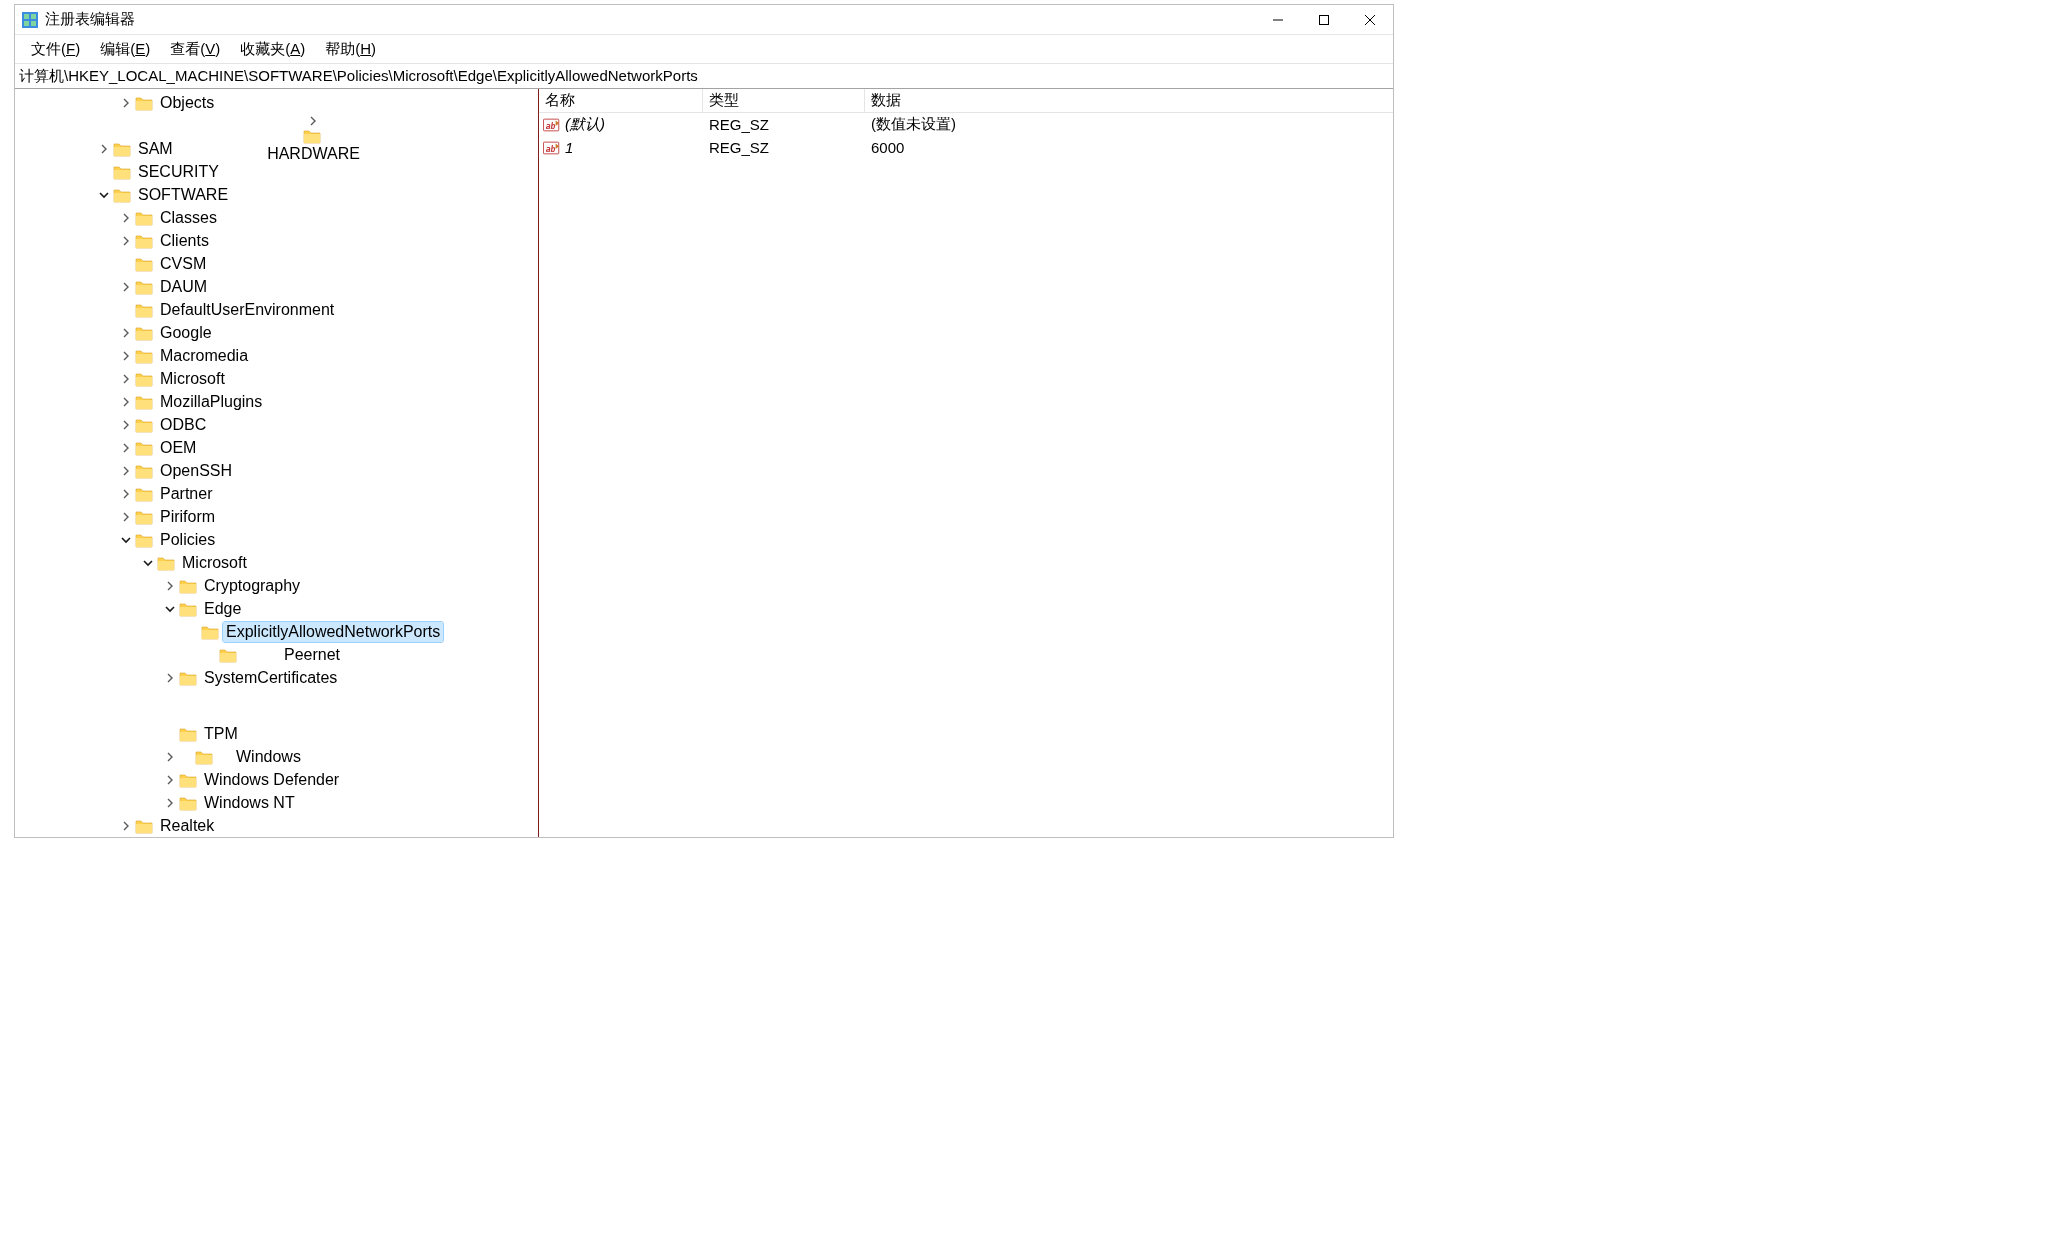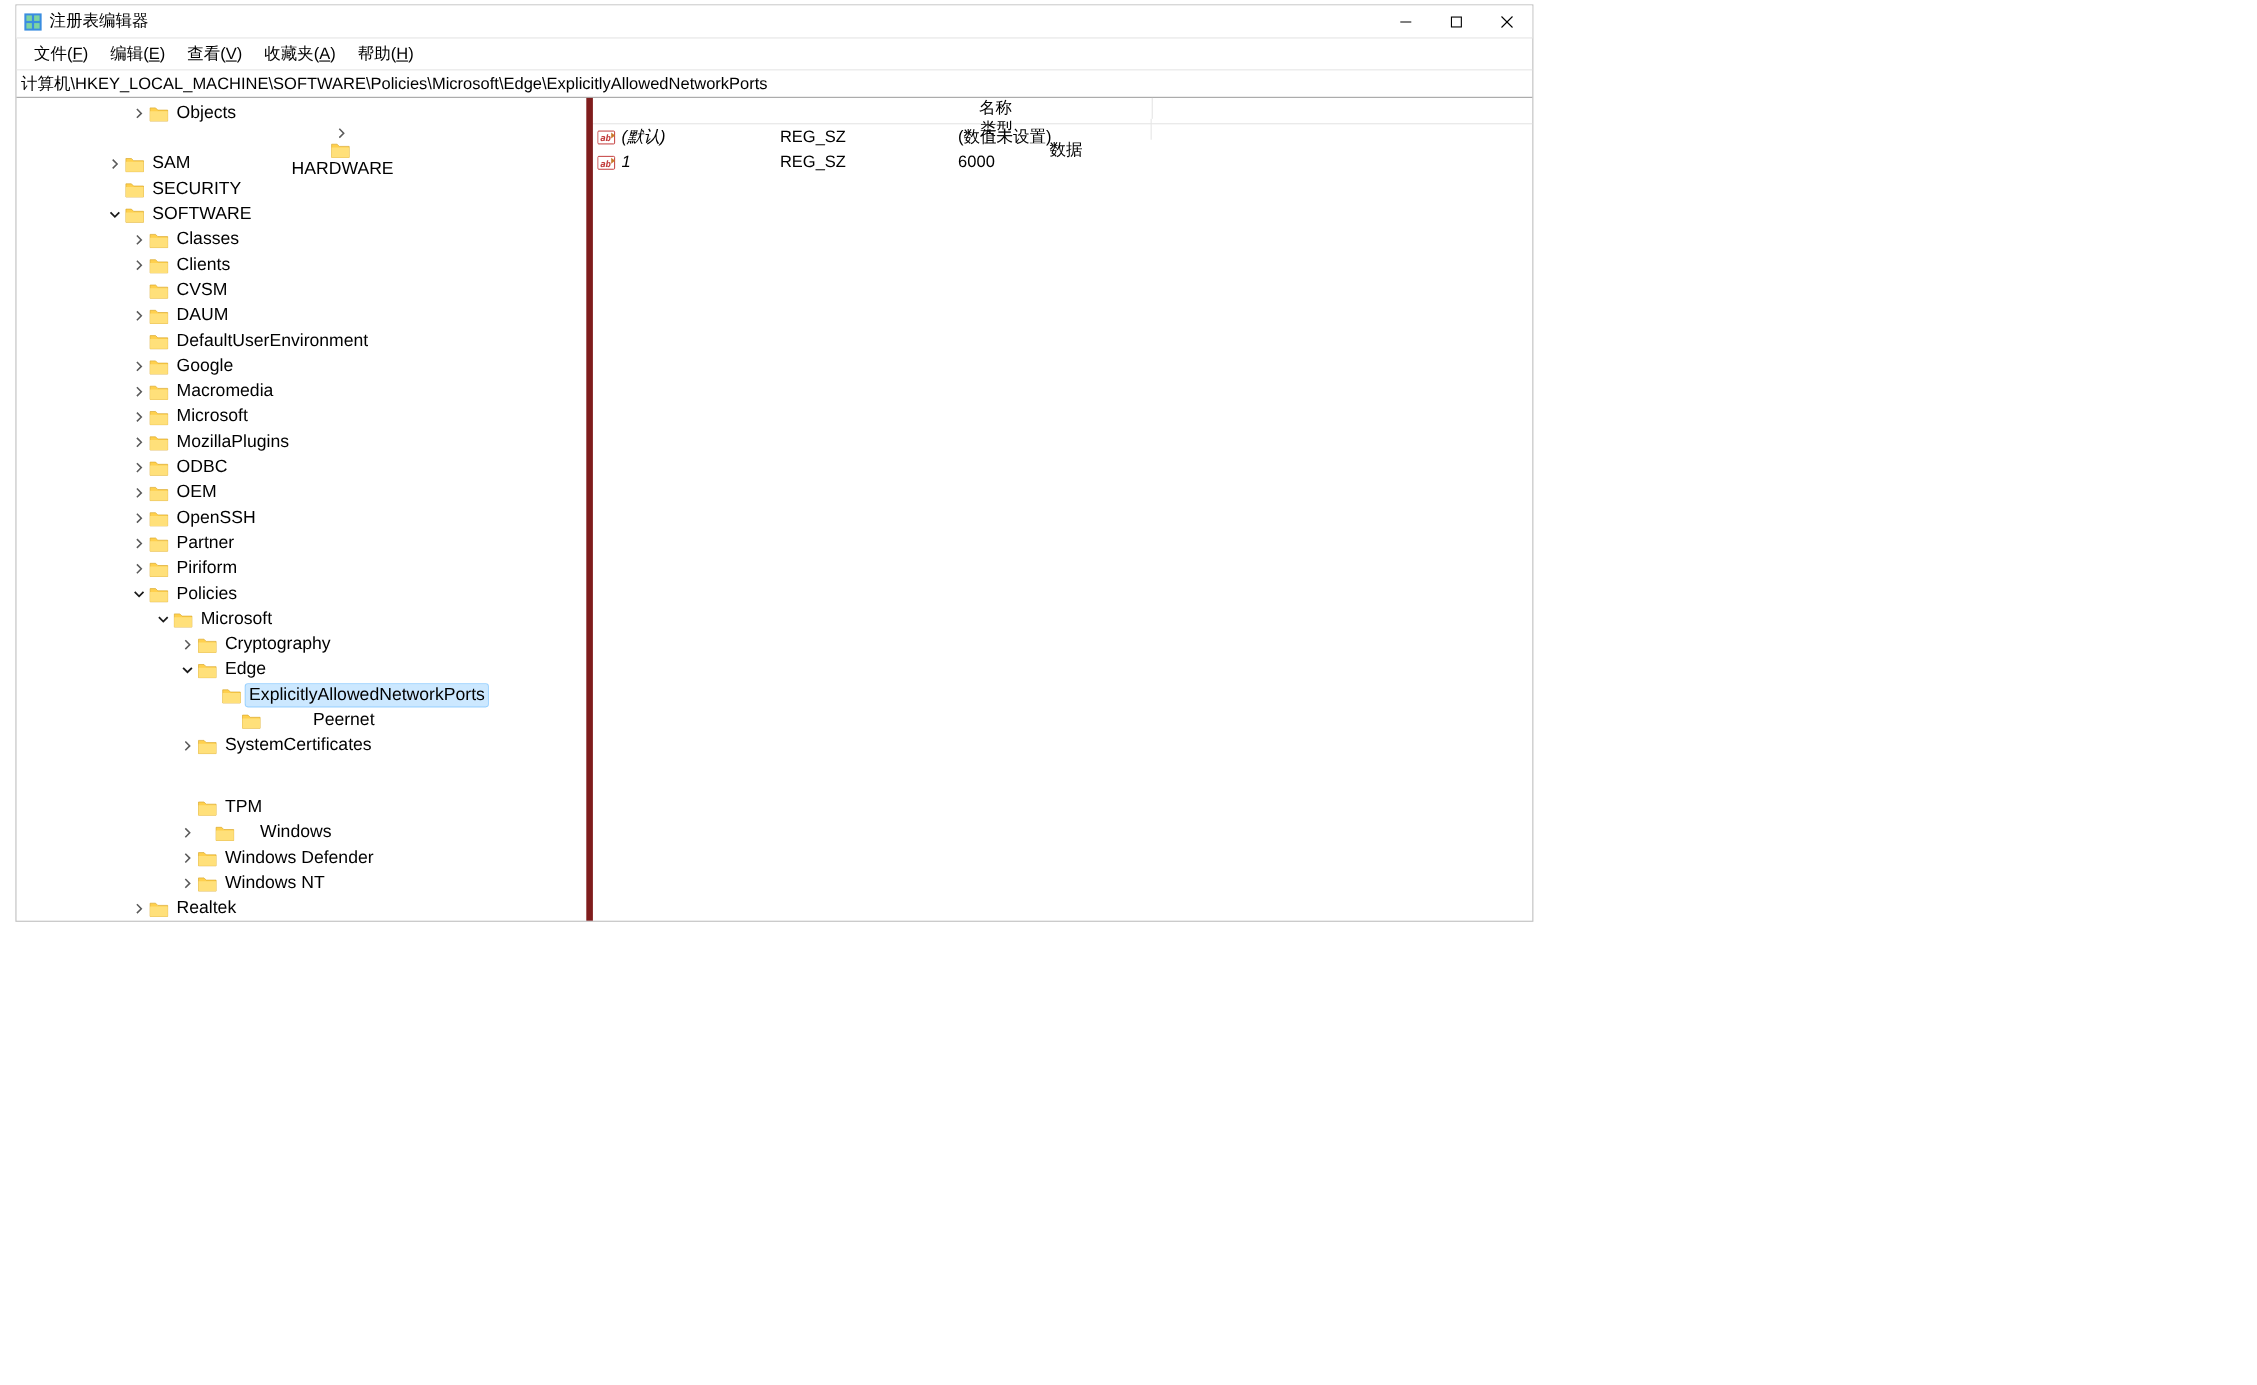--- a/index.html
+++ b/index.html
@@ -79,21 +79,21 @@
   }
 
   
   .split {
     flex: 1 1 auto;
     display: flex;
     min-height: 0;
   }
   .tree-pane {
     width: 524px;
-    border-right: 6px solid #7f1d1d;
+    border-right: 1px solid #7f1d1d;
     overflow-y: auto;
     overflow-x: hidden;
     position: relative;
     padding-top: 2px;
     text-align: right;
   }
   .details-pane {
     flex: 1;
     display: flex;
     flex-direction: column;
@@ -137,21 +137,20 @@
   .tree-pane::-webkit-scrollbar-track { background: #f0f0f0; }
   .tree-pane::-webkit-scrollbar-thumb { background: #c2c2c2; }
 
   
   .list-header {
     display: flex;
     height: 24px;
     border-bottom: 1px solid #e5e5e5;
     font-size: 15px;
     align-items: center;
-    flex-direction: column;
   }
   .col {
     border-right: 1px solid #e5e5e5;
     padding-left: 6px;
     height: 100%;
     display: flex;
     align-items: center;
     cursor: default;
   }
   .col-name { width: 164px; }

